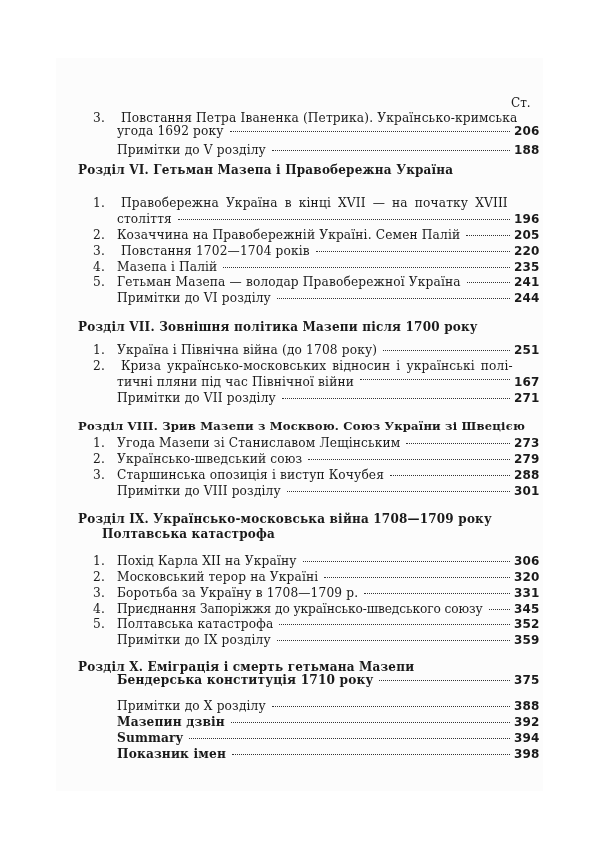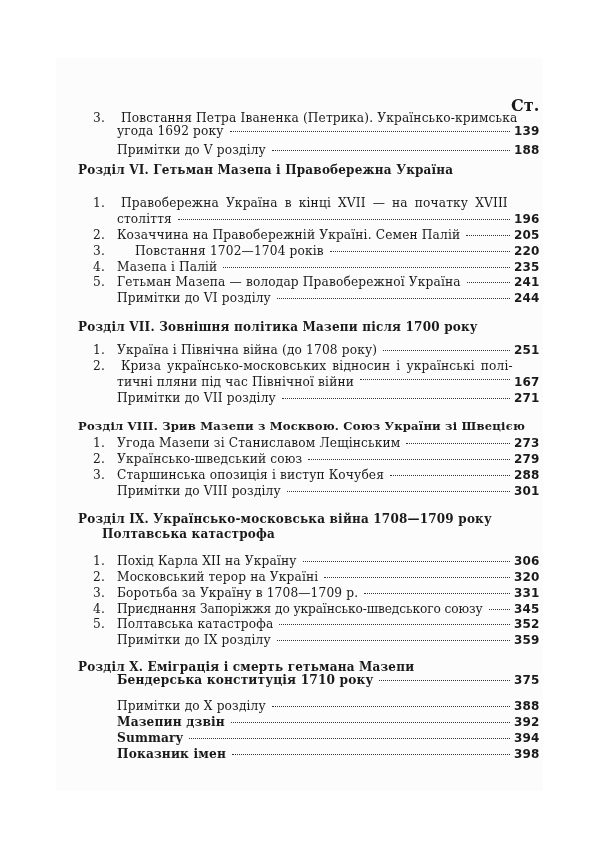--- a/index.html
+++ b/index.html
@@ -17,37 +17,37 @@
   }
   .ln { display: flex; align-items: baseline; }
   .num { display: inline-block; width: 14px; }
   .txt { flex: 0 0 auto; }
   .dots {
     flex: 1 1 auto; overflow: hidden; margin: 0 4px 0 6px;
     border-bottom: 1.3px dotted #333; height: 0; position: relative; top: -3px;
   }
   .page-no { flex: 0 0 auto; width: 24px; text-align: right; font-family: "DejaVu Sans", "Liberation Sans", sans-serif; font-weight: bold; font-size: 12px; }
   .chapter { font-weight: bold; font-size: 12px; letter-spacing: 0.2px; }
-  .hdr-st { position: absolute; font-weight: bold; font-size: 16px; }
+  .hdr-st { position: absolute; font-weight: normal; font-size: 12px; }
 </style>
 </head>
 <body>
 
 <div class="page">
 
   <div class="hdr-st" style="left:455px; top:38px;">Ст.</div>
 
   <div class="line" style="left:37px; top:52px; width:418px;">
     <span class="num">3.</span>
     <span style="margin-left:10px">Повстання Петра Іваненка (Петрика). Українсько-кримська</span>
   </div>
   <div class="line ln" style="left:61px; top:65px; width:421px;">
     <span class="txt">угода 1692 року</span>
     <span class="dots"></span>
-    <span class="page-no">139</span>
+    <span class="page-no">206</span>
   </div>
   <div class="line ln" style="left:61px; top:84px; width:421px;">
     <span class="txt">Примітки до V розділу</span>
     <span class="dots"></span>
     <span class="page-no">188</span>
   </div>
 
   <div class="line chapter" style="left:22px; top:104px;">Розділ VI. Гетьман Мазепа і Правобережна Україна</div>
   <div class="line" style="left:37px; top:137px;">
     <span class="num">1.</span>
@@ -59,21 +59,21 @@
     <span class="page-no">196</span>
   </div>
   <div class="line ln" style="left:37px; top:169px; width:445px;">
     <span class="num">2.</span>
     <span class="txt" style="margin-left:10px">Козаччина на Правобережній Україні. Семен Палій</span>
     <span class="dots"></span>
     <span class="page-no">205</span>
   </div>
   <div class="line ln" style="left:37px; top:185px; width:445px;">
     <span class="num">3.</span>
-    <span class="txt" style="margin-left:28px">Повстання 1702—1704 років</span>
+    <span class="txt" style="margin-left:14px">Повстання 1702—1704 років</span>
     <span class="dots"></span>
     <span class="page-no">220</span>
   </div>
   <div class="line ln" style="left:37px; top:201px; width:445px;">
     <span class="num">4.</span>
     <span class="txt" style="margin-left:10px">Мазепа і Палій</span>
     <span class="dots"></span>
     <span class="page-no">235</span>
   </div>
   <div class="line ln" style="left:37px; top:216px; width:445px;">

